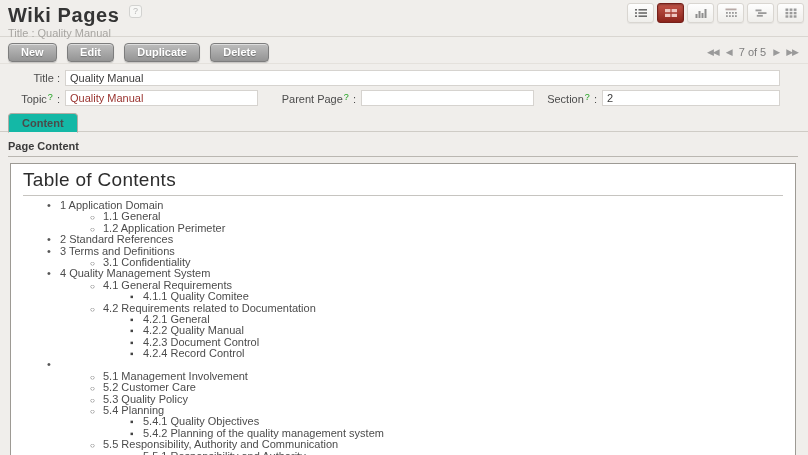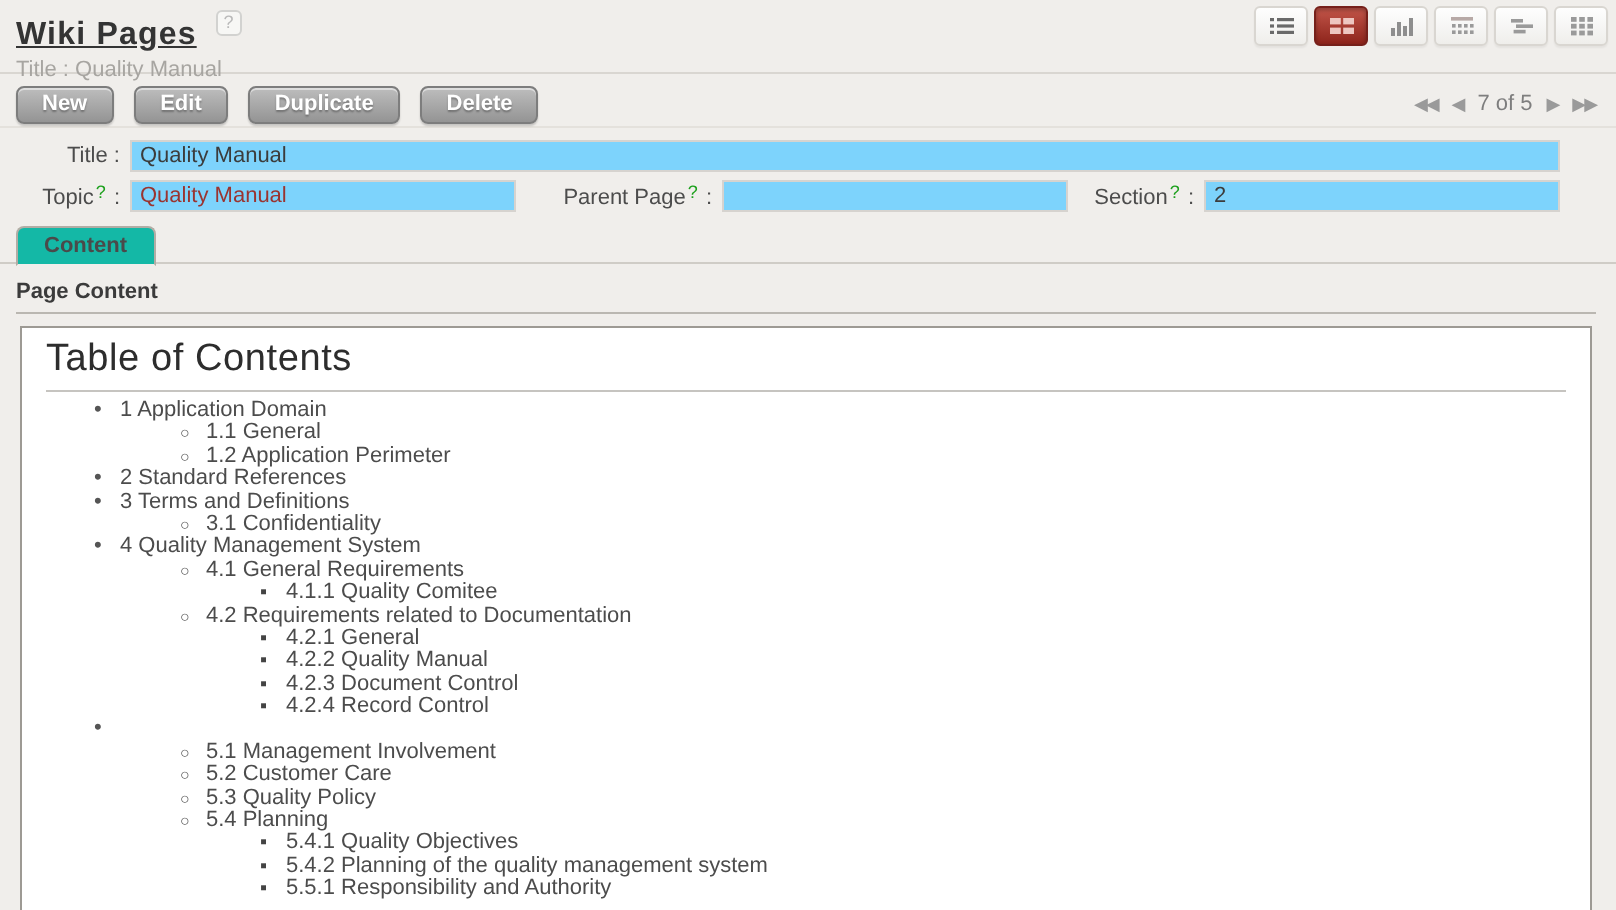--- a/index.html
+++ b/index.html
@@ -4,21 +4,21 @@
 <style>
   * { box-sizing: border-box; }
   html,body { margin:0; padding:0; }
   body {
     width:808px; height:455px; overflow:hidden; position:relative;
     font-family:"Liberation Sans", sans-serif;
     background:#f0eeeb; color:#4c4c4c;
   }
   
   .header { padding:5px 8px 0 8px; height:37px; border-bottom:1px solid #d9d6d1; position:relative; }
-  .page-title { display:inline-block; font-size:16px; line-height:21px; font-weight:bold; color:#343434; letter-spacing:.6px; margin:0;text-decoration:underline; }
+  .page-title { display:inline-block; font-size:20px; line-height:21px; font-weight:bold; color:#343434; letter-spacing:.6px; margin:0; }
   .help-badge { display:inline-block; vertical-align:8px; margin-left:5px; font-size:9px; line-height:9px;
     color:#b9b9b9; background:#f7f7f5; border:1px solid #d2d2d0; border-radius:3px; padding:1px 3px; }
   .subtitle { font-size:11px; color:#a7a5a1; margin-top:1px; }
   .view-switcher { position:absolute; top:3px; right:4px; display:flex; gap:3px; }
   .vs-btn { width:27px; height:20px; border:1px solid #d9d6d1; border-radius:3px;
     background:linear-gradient(#fefefe,#efeeeb); display:flex; align-items:center; justify-content:center;
     box-shadow:0 1px 1px rgba(0,0,0,.05); padding:0; cursor:pointer; }
   .vs-btn.active { background:linear-gradient(#c25549,#8d241b); border-color:#76201a; box-shadow:inset 0 1px 2px rgba(0,0,0,.3); }
   
   .toolbar { height:27px; padding:5px 8px 0 8px; position:relative; border-bottom:1px solid #e4e1dc; }
@@ -28,21 +28,21 @@
     box-shadow:inset 0 1px 0 rgba(255,255,255,.5), 0 1px 1px rgba(0,0,0,.18); }
   .pager { position:absolute; right:10px; top:9px; display:flex; align-items:center; gap:7px;
     font-size:11px; color:#8d8d8d; }
   .pager-arrow { font-size:9px; color:#9a9a9a; letter-spacing:-1px; cursor:pointer; }
   .pager-label { color:#7e7e7e; }
   
   .form-area { padding:6px 28px 0 10px; font-size:11px; }
   .frow { display:flex; align-items:center; margin-bottom:4px; }
   .flabel { text-align:right; white-space:nowrap; color:#4c4c4c; padding-right:5px; }
   .flabel .help-q { color:#1ca01c; font-size:9px; vertical-align:3px; padding:0 1px; }
-  .finput { background:#7dd3fc; border:1px solid #d6d3cf; height:16px; padding:0 4px; font-size:11px;
+  .finput { background:#ffffff; border:1px solid #d6d3cf; height:16px; padding:0 4px; font-size:11px;
     display:flex; align-items:center; color:#3c3c3c; overflow:hidden; white-space:nowrap; }
   .w-label1 { width:55px; }
   .input-title { flex:1; }
   .input-topic { width:193px; color:#9a3430; cursor:pointer; }
   .w-label2 { width:103px; }
   .input-parent { width:173px; }
   .w-label3 { width:68px; }
   .input-section { flex:1; }
   
   .tabstrip { margin-top:5px; padding-left:8px; border-bottom:1px solid #cfccc6; height:21px; }
@@ -194,15 +194,16 @@
       <div class="toc-item l3"><span class="bullet"></span><span>4.2.2 Quality Manual</span></div>
       <div class="toc-item l3"><span class="bullet"></span><span>4.2.3 Document Control</span></div>
       <div class="toc-item l3"><span class="bullet"></span><span>4.2.4 Record Control</span></div>
       <div class="toc-item l1"><span class="bullet"></span></div>
       <div class="toc-item l2"><span class="bullet"></span><span>5.1 Management Involvement</span></div>
       <div class="toc-item l2"><span class="bullet"></span><span>5.2 Customer Care</span></div>
       <div class="toc-item l2"><span class="bullet"></span><span>5.3 Quality Policy</span></div>
       <div class="toc-item l2"><span class="bullet"></span><span>5.4 Planning</span></div>
       <div class="toc-item l3"><span class="bullet"></span><span>5.4.1 Quality Objectives</span></div>
       <div class="toc-item l3"><span class="bullet"></span><span>5.4.2 Planning of the quality management system</span></div>
+      <div class="toc-item l2"><span class="bullet"></span><span>5.5 Responsibility, Authority and Communication</span></div>
       <div class="toc-item l3"><span class="bullet"></span><span>5.5.1 Responsibility and Authority</span></div>
     </div>
 </div>
 
 </body></html>

